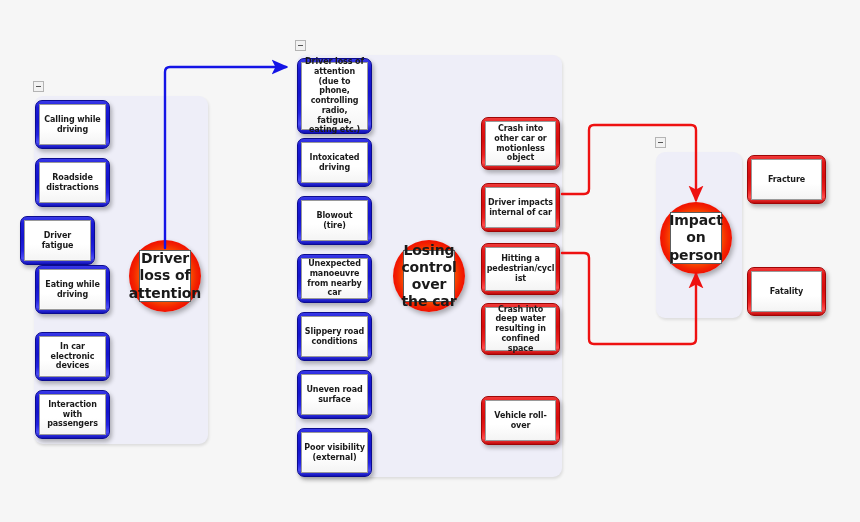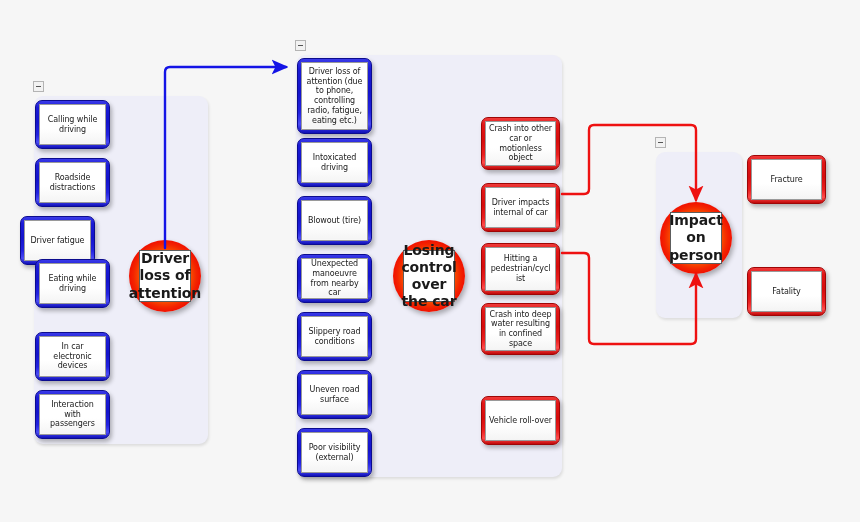--- a/index.html
+++ b/index.html
@@ -66,21 +66,21 @@
     width: 100%;
     height: 100%;
     background: linear-gradient(to bottom, #ffffff 0%, #ffffff 60%, #f4f4f4 100%);
     border: 1px solid #9a9a9a;
     box-sizing: border-box;
     display: flex;
     align-items: center;
     justify-content: center;
     text-align: center;
     font-size: 8px;
-    font-weight: normal;
+    font-weight: bold;
     color: #1a1a1a;
     line-height: 1.22;
     padding: 1px 2px;
     letter-spacing: -0.1px;
   }
 
   .node.blue {
     background:
       linear-gradient(to bottom,
         #3a3ae8 0%,
@@ -181,21 +181,21 @@
 
   <div class="node blue" style="left:35px; top:100px; width:75px; height:49px;">
     <div class="inner">Calling while driving</div>
   </div>
   <div class="node blue" style="left:35px; top:158px; width:75px; height:49px;">
     <div class="inner">Roadside distractions</div>
   </div>
   <div class="node blue" style="left:20px; top:216px; width:75px; height:49px;">
     <div class="inner">Driver fatigue</div>
   </div>
-  <div class="node blue" style="left:35px; top:259px; width:75px; height:49px;">
+  <div class="node blue" style="left:35px; top:265px; width:75px; height:49px;">
     <div class="inner">Eating while driving</div>
   </div>
   <div class="node blue" style="left:35px; top:332px; width:75px; height:49px;">
     <div class="inner">In car electronic devices</div>
   </div>
   <div class="node blue" style="left:35px; top:390px; width:75px; height:49px;">
     <div class="inner">Interaction with passengers</div>
   </div>
 
   <div class="hub" style="left:129px; top:240px; width:72px; height:72px;">

